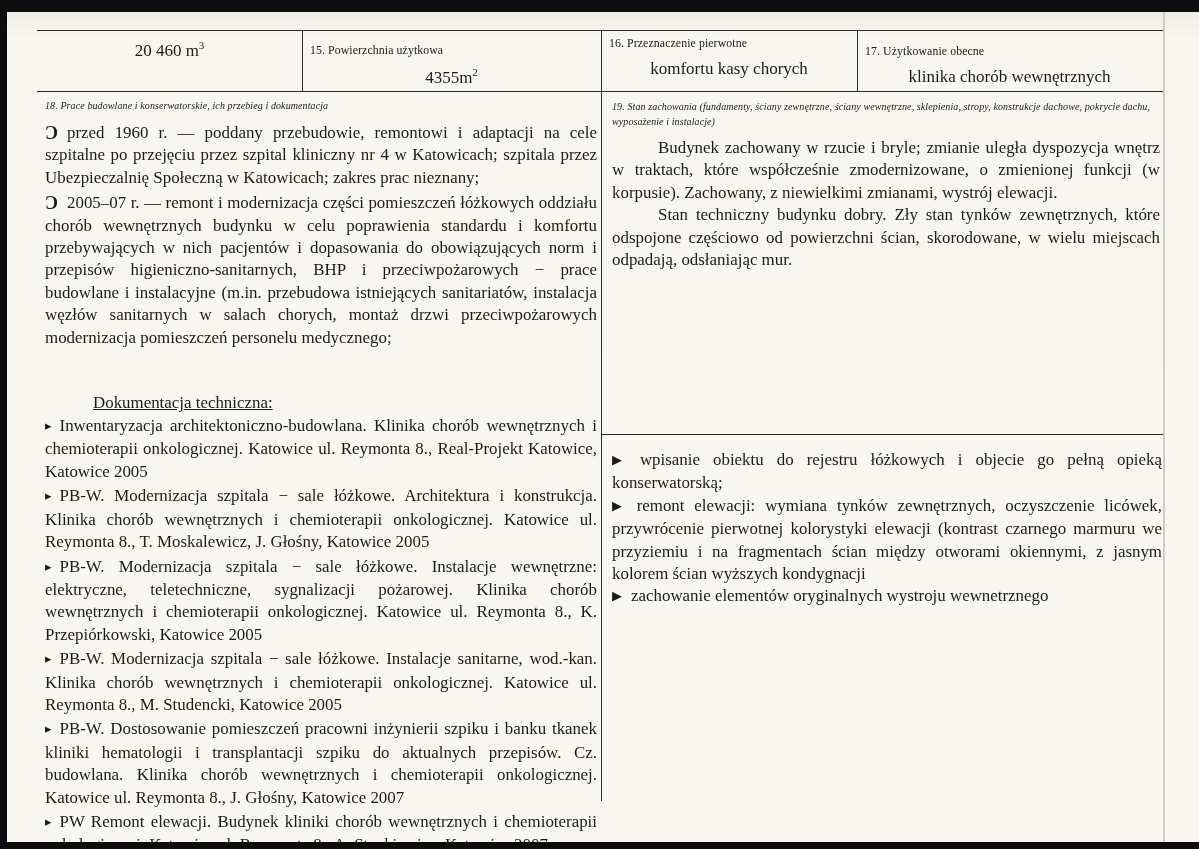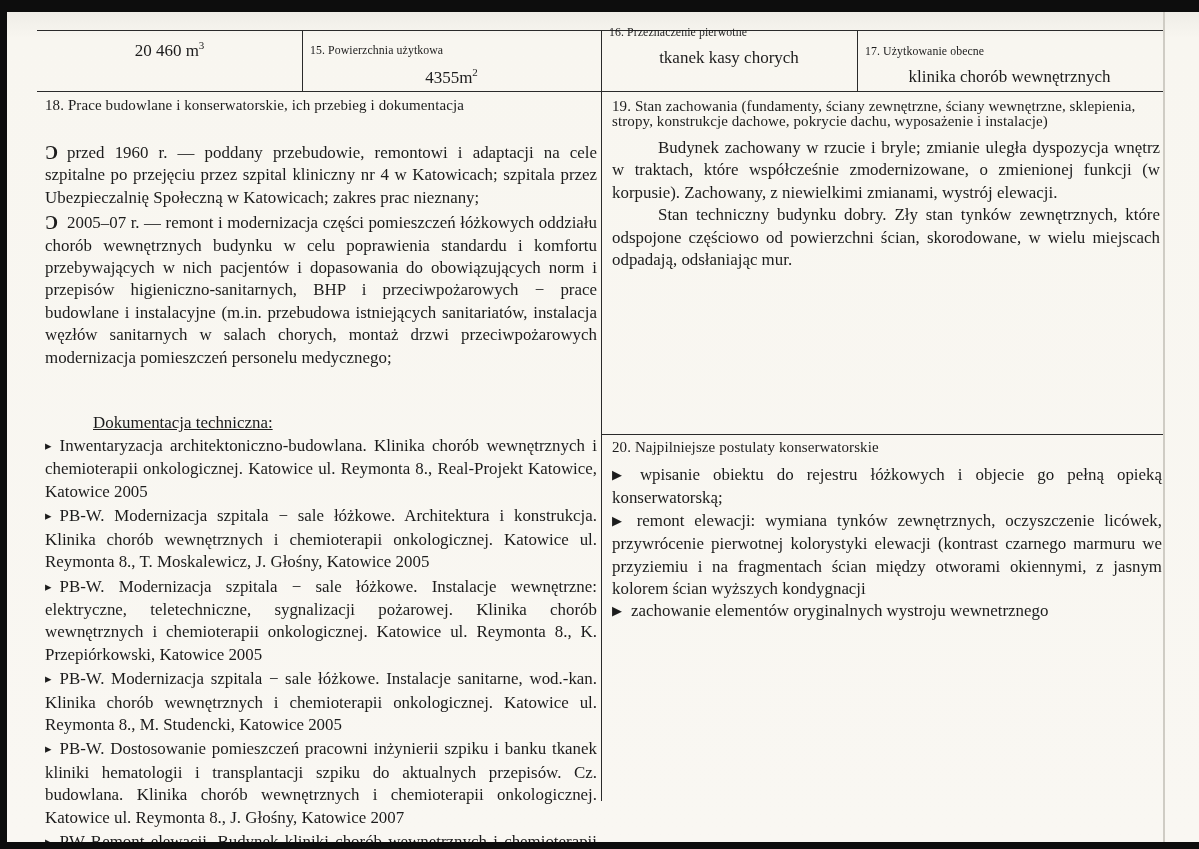--- a/index.html
+++ b/index.html
@@ -23,21 +23,21 @@
 
   .line{position:absolute;background:#2a2a2a;z-index:2;}
   .lh{height:1.4px;}
   .lv{width:1.4px;}
 
   .cell{position:absolute;z-index:3;}
   .cell-label{font-size:11.8px;padding:5px 0 0 8px;letter-spacing:.1px;}
   .cell-value{font-size:17px;text-align:center;margin-top:8px;}
   .cell-value sup{font-size:11px;}
 
-  .field-label{font-size:15px;line-height:15px;letter-spacing:.1px;}
+  .field-label{font-size:10px;line-height:15px;letter-spacing:.1px;font-style:italic;}
 
   .content{position:absolute;z-index:3;}
   .para{
     font-size:16.9px;line-height:22.4px;margin:0;
     text-align:justify;
   }
   .bullet-arrow{
     font-weight:700;font-size:18px;letter-spacing:0;
     padding-right:9px;position:relative;top:1px;
   }
@@ -70,49 +70,48 @@
 <div class="line lv" style="left:857px;top:30px;height:61px;"></div>
 <div class="line lh" style="left:601px;top:434px;width:562px;"></div>
 
 <div class="cell" style="left:37px;top:31px;width:265px;height:60px;">
   <div class="cell-value"><span>20 460 m</span><sup>3</sup></div>
 </div>
 <div class="cell" style="left:302px;top:38px;width:299px;height:60px;">
   <div class="cell-label">15. Powierzchnia użytkowa</div>
   <div class="cell-value"><span>4355m</span><sup>2</sup></div>
 </div>
-<div class="cell" style="left:601px;top:20px;width:256px;height:60px;">
+<div class="cell" style="left:601px;top:31px;width:256px;height:60px;">
   <div class="cell-label">16. Przeznaczenie pierwotne</div>
-  <div class="cell-value">tkanek kasy chorych</div>
+  <div class="cell-value">komfortu kasy chorych</div>
 </div>
 <div class="cell" style="left:857px;top:31px;width:305px;height:60px;margin-top:8px;">
   <div class="cell-label">17. Użytkowanie obecne</div>
   <div class="cell-value">klinika chorób wewnętrznych</div>
 </div>
 
 <div class="content" style="left:45px;top:98px;width:552px;">
   <div class="field-label">18. Prace budowlane i konserwatorskie, ich przebieg i dokumentacja</div>
 
-  <p class="para" style="margin-top:28px;"><span class="bullet-arrow">Ɔ</span><span>przed 1960 r. — poddany przebudowie, remontowi i adaptacji na cele szpitalne po przejęciu przez szpital kliniczny nr 4 w Katowicach; szpitala przez Ubezpieczalnię Społeczną w Katowicach; zakres prac nieznany;</span></p>
+  <p class="para" style="margin-top:8px;"><span class="bullet-arrow">Ɔ</span><span>przed 1960 r. — poddany przebudowie, remontowi i adaptacji na cele szpitalne po przejęciu przez szpital kliniczny nr 4 w Katowicach; szpitala przez Ubezpieczalnię Społeczną w Katowicach; zakres prac nieznany;</span></p>
   <p class="para mt2"><span class="bullet-arrow">Ɔ</span><span>2005–07 r. — remont i modernizacja części pomieszczeń łóżkowych oddziału chorób wewnętrznych budynku w celu poprawienia standardu i komfortu przebywających w nich pacjentów i dopasowania do obowiązujących norm i przepisów higieniczno-sanitarnych, BHP i przeciwpożarowych − prace budowlane i instalacyjne (m.in. przebudowa istniejących sanitariatów, instalacja węzłów sanitarnych w salach chorych, montaż drzwi przeciwpożarowych modernizacja pomieszczeń personelu medycznego;</span></p>
 
   <div class="docs-heading"><span>Dokumentacja techniczna:</span></div>
 
   <p class="para mt2"><span class="tri-small">▸</span><span>Inwentaryzacja architektoniczno-budowlana. Klinika chorób wewnętrznych i chemioterapii onkologicznej. Katowice ul. Reymonta 8., Real-Projekt Katowice, Katowice 2005</span></p>
   <p class="para mt2"><span class="tri-small">▸</span><span>PB-W. Modernizacja szpitala − sale łóżkowe.  Architektura i konstrukcja. Klinika chorób wewnętrznych i chemioterapii onkologicznej. Katowice ul. Reymonta 8., T. Moskalewicz, J. Głośny, Katowice 2005</span></p>
   <p class="para mt2"><span class="tri-small">▸</span><span>PB-W. Modernizacja szpitala − sale łóżkowe. Instalacje wewnętrzne: elektryczne, teletechniczne, sygnalizacji pożarowej. Klinika chorób wewnętrznych i chemioterapii onkologicznej. Katowice ul. Reymonta 8., K. Przepiórkowski, Katowice 2005</span></p>
   <p class="para mt2"><span class="tri-small">▸</span><span>PB-W. Modernizacja szpitala − sale łóżkowe.  Instalacje sanitarne, wod.-kan. Klinika chorób wewnętrznych i chemioterapii onkologicznej. Katowice ul. Reymonta 8., M. Studencki, Katowice 2005</span></p>
   <p class="para mt2"><span class="tri-small">▸</span><span>PB-W. Dostosowanie pomieszczeń pracowni inżynierii szpiku i banku tkanek kliniki hematologii i transplantacji szpiku do aktualnych przepisów. Cz. budowlana.  Klinika chorób wewnętrznych i chemioterapii onkologicznej. Katowice ul. Reymonta 8., J. Głośny, Katowice 2007</span></p>
   <p class="para mt2"><span class="tri-small">▸</span><span>PW Remont elewacji. Budynek kliniki chorób wewnętrznych i chemioterapii onkologicznej. Katowice ul. Reymonta 8., A. Stankiewicz, Katowice 2007</span></p>
 </div>
 
 <div class="content" style="left:612px;top:99px;width:548px;">
   <div class="field-label">19. Stan zachowania (fundamenty, ściany zewnętrzne, ściany wewnętrzne, sklepienia, stropy, konstrukcje dachowe, pokrycie dachu, wyposażenie i instalacje)</div>
   <p class="para indent-first" style="margin-top:8px;">Budynek zachowany w rzucie i bryle; zmianie uległa dyspozycja wnętrz w traktach, które współcześnie zmodernizowane, o zmienionej funkcji (w korpusie). Zachowany, z niewielkimi zmianami, wystrój elewacji.</p>
   <p class="para indent-first">Stan techniczny budynku dobry. Zły stan tynków zewnętrznych, które odspojone częściowo od powierzchni ścian, skorodowane, w wielu miejscach odpadają, odsłaniając mur.</p>
 </div>
 
 <div class="content" style="left:612px;top:440px;width:550px;">
-  <div class="field-label">20. Najpilniejsze postulaty konserwatorskie</div>
   <p class="para" style="margin-top:9px;"><span class="tri-big">▶</span><span>wpisanie obiektu do rejestru łóżkowych i objecie go pełną opieką konserwatorską;</span></p>
   <p class="para"><span class="tri-big">▶</span><span>remont elewacji: wymiana tynków zewnętrznych, oczyszczenie licówek, przywrócenie pierwotnej kolorystyki elewacji (kontrast czarnego marmuru we przyziemiu i na fragmentach ścian między otworami okiennymi, z jasnym kolorem ścian wyższych kondygnacji</span></p>
   <p class="para"><span class="tri-big">▶</span><span>zachowanie elementów oryginalnych wystroju wewnetrznego</span></p>
 </div>
 
 </body></html>

